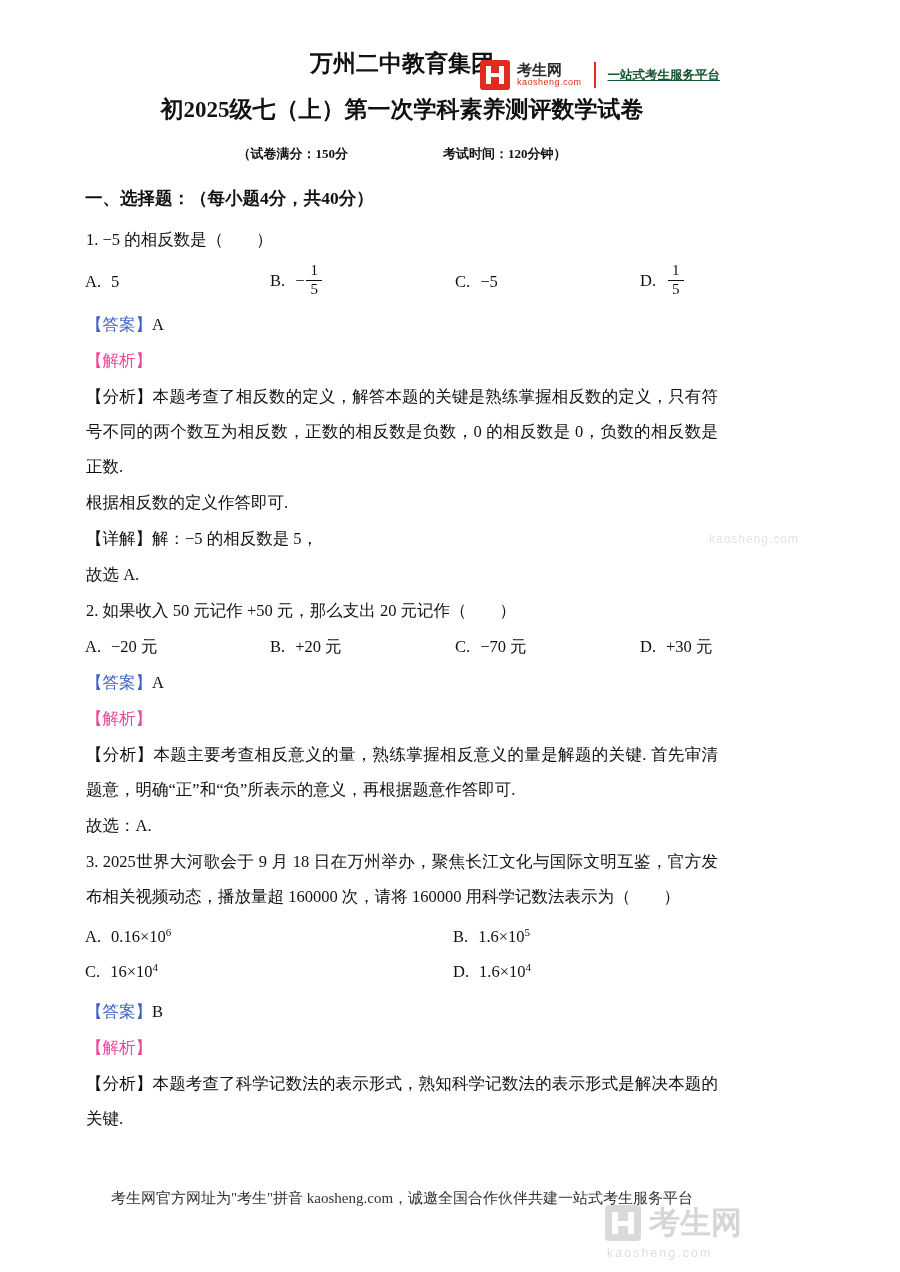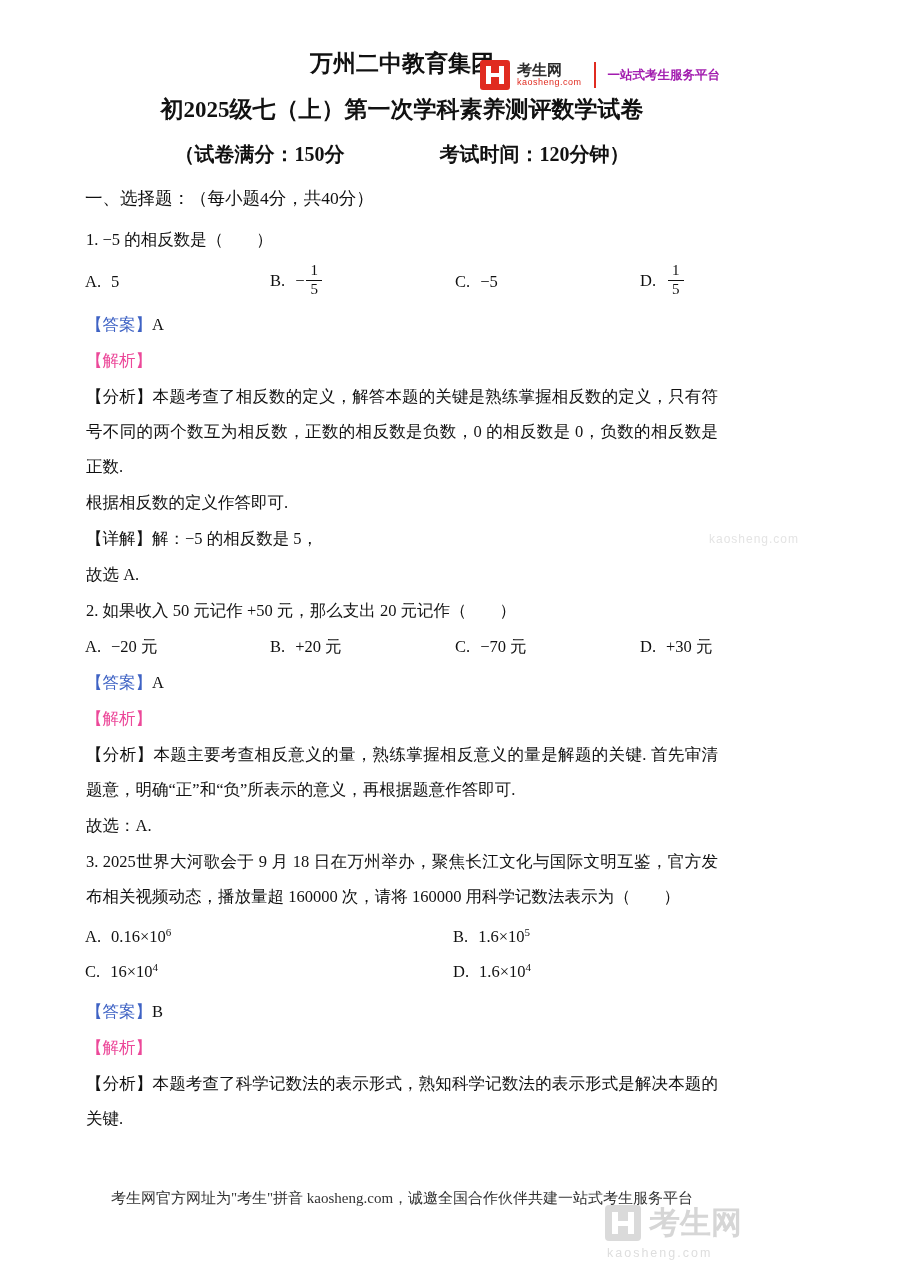--- a/index.html
+++ b/index.html
@@ -14,28 +14,28 @@
   
   .logo { position:absolute; top:60px; right:84px; display:flex; align-items:center; gap:7px; }
   .logo-mark { width:30px; height:30px; background:#e02b20; border-radius:3px; position:relative; flex:0 0 auto; }
   .logo-mark::before, .logo-mark::after { content:""; position:absolute; top:6px; bottom:6px; width:5px; background:#fff; }
   .logo-mark::before { left:6px; } .logo-mark::after { right:6px; }
   .lm-mid { position:absolute; left:6px; right:6px; top:13px; height:4px; background:#fff; }
   .logo-textcol { display:flex; flex-direction:column; line-height:1.1; }
   .logo-name { font-family:"Liberation Sans",sans-serif; font-weight:bold; font-size:15px; color:#2b2b2b; }
   .logo-domain { font-family:"Liberation Sans",sans-serif; font-size:9px; color:#e02b20; letter-spacing:0.5px; }
   .logo-divider { width:2px; height:26px; background:#e02b20; margin:0 5px; }
-  .logo-tagline { font-family:"Liberation Sans",sans-serif; font-weight:bold; font-size:12.5px; color:#a21caf; }
+  .logo-tagline { font-family:"Liberation Sans",sans-serif; font-weight:bold; font-size:12.5px; color:#14532d;text-decoration:underline; }
 
   
   .content { padding:49px 85px 0 85px; }
   .school { text-align:center; font-size:23px; font-weight:bold; margin:0 0 16px 0; line-height:30px; }
   .exam-title { text-align:center; font-size:23px; font-weight:bold; margin:0 0 18px 0; line-height:30px; }
-  .exam-info { display:flex; justify-content:center; gap:95px; font-size:20px; font-weight:bold; line-height:22px; margin-bottom:16px; }
-  .section-title { font-size:17.5px; font-weight:normal; line-height:35px; margin-bottom:6px; }
+  .exam-info { display:flex; justify-content:center; gap:95px; font-size:13px; font-weight:bold; line-height:22px; margin-bottom:16px; }
+  .section-title { font-size:17.5px; font-weight:bold; line-height:35px; margin-bottom:6px; }
 
   .line, .para { font-size:16.5px; line-height:35px; margin:1px; }
   .para { text-align:justify; }
 
   .options4 { display:grid; grid-template-columns:185px 185px 185px 1fr; align-items:center; min-height:35px; font-size:16.5px; }
   .options4.tall { min-height:48px; }
   .options2col { display:grid; grid-template-columns:368px 1fr; row-gap:0; align-items:center; font-size:16.5px; margin:5px 0 5px; line-height:35px; }
   .opt-label { margin-right:10px; }
 
   .frac { display:inline-flex; flex-direction:column; align-items:center; vertical-align:middle; line-height:1.15; font-size:15px; margin-left:2px; position:relative; top:-2px; }

